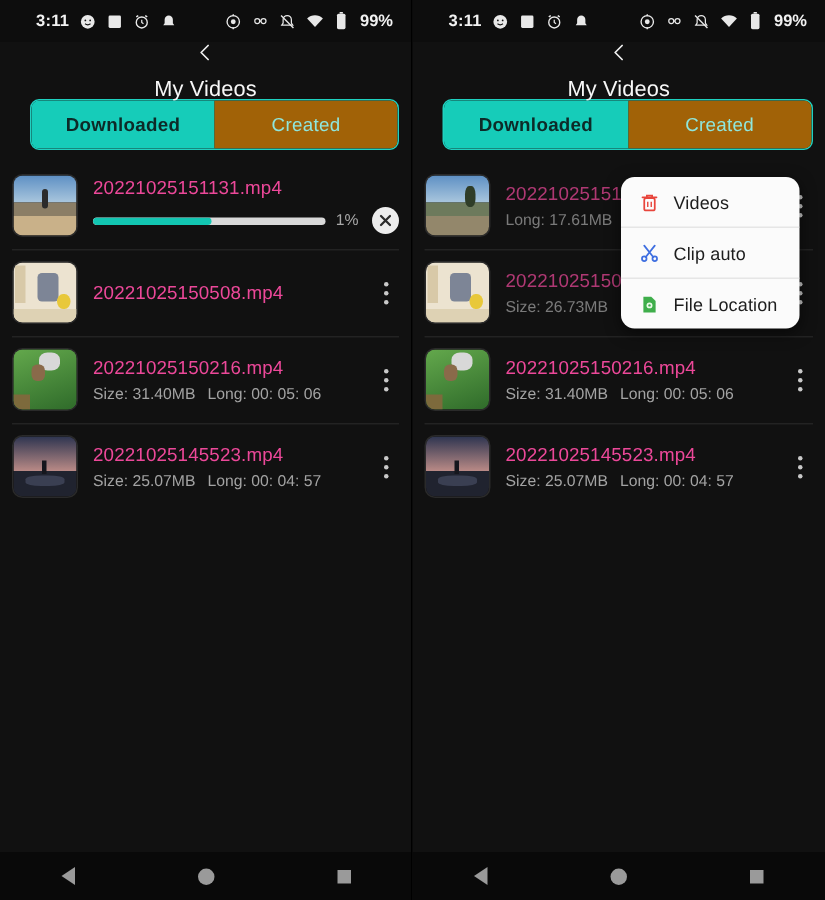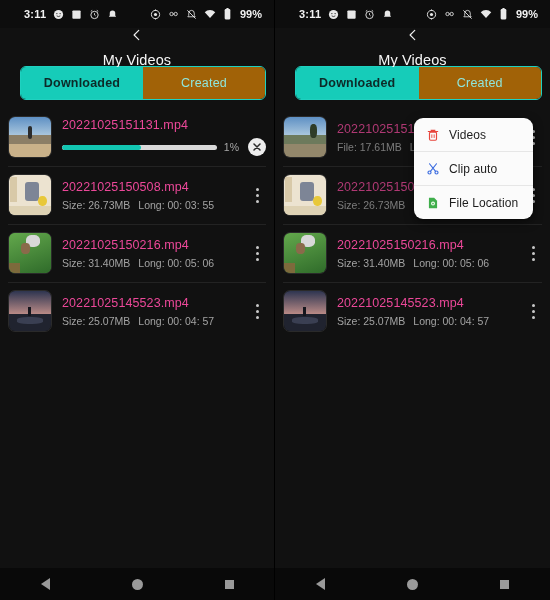--- a/index.html
+++ b/index.html
@@ -216,21 +216,20 @@
       <div class="row">
         <div class="thumb">
           <i style="left:0;top:0;width:100%;height:100%;background:#ece3d0"></i>
           <i style="left:2%;top:5%;width:16%;height:62%;background:#d8c9a8"></i>
           <i style="left:38%;top:18%;width:34%;height:46%;background:#7d8596;border-radius:3px"></i>
           <i style="left:70%;top:52%;width:20%;height:26%;background:#e8c83a;border-radius:50%"></i>
           <i style="left:0;top:78%;width:100%;height:22%;background:#ded2b4"></i>
         </div>
         <div class="meta">
           <div class="fname">20221025150508.mp4</div>
-          <div class="finfo"><span>Size: 26.73MB</span><span class="gap"></span><span>Long: 00: 03: 55</span></div>
         </div>
         <div class="dots">
             <b></b>
             <b></b>
             <b></b>
           </div>
       </div>
 
       <div class="row">
         <div class="thumb">
@@ -371,21 +370,21 @@
 
       <div class="row dimmed">
         <div class="thumb">
           <i style="left:0;top:0;width:100%;height:45%;background:linear-gradient(#5e90c4,#a9c6dd)"></i>
           <i style="left:0;top:45%;width:100%;height:22%;background:#6d7a5c"></i>
           <i style="left:0;top:67%;width:100%;height:33%;background:#93876b"></i>
           <i style="left:62%;top:18%;width:16%;height:34%;background:#2f3d28;border-radius:40%"></i>
         </div>
         <div class="meta">
           <div class="fname">20221025151131.mp4</div>
-          <div class="finfo"><span>File: 17.61MB</span><span class="gap"></span><span>Long: 00: 03: 22</span></div>
+          <div class="finfo"><span>Long: 17.61MB</span><span class="gap"></span><span>Long: 00: 03: 22</span></div>
         </div>
         <div class="dots">
             <b></b>
             <b></b>
             <b></b>
           </div>
       </div>
 
       <div class="row dimmed">
         <div class="thumb">

